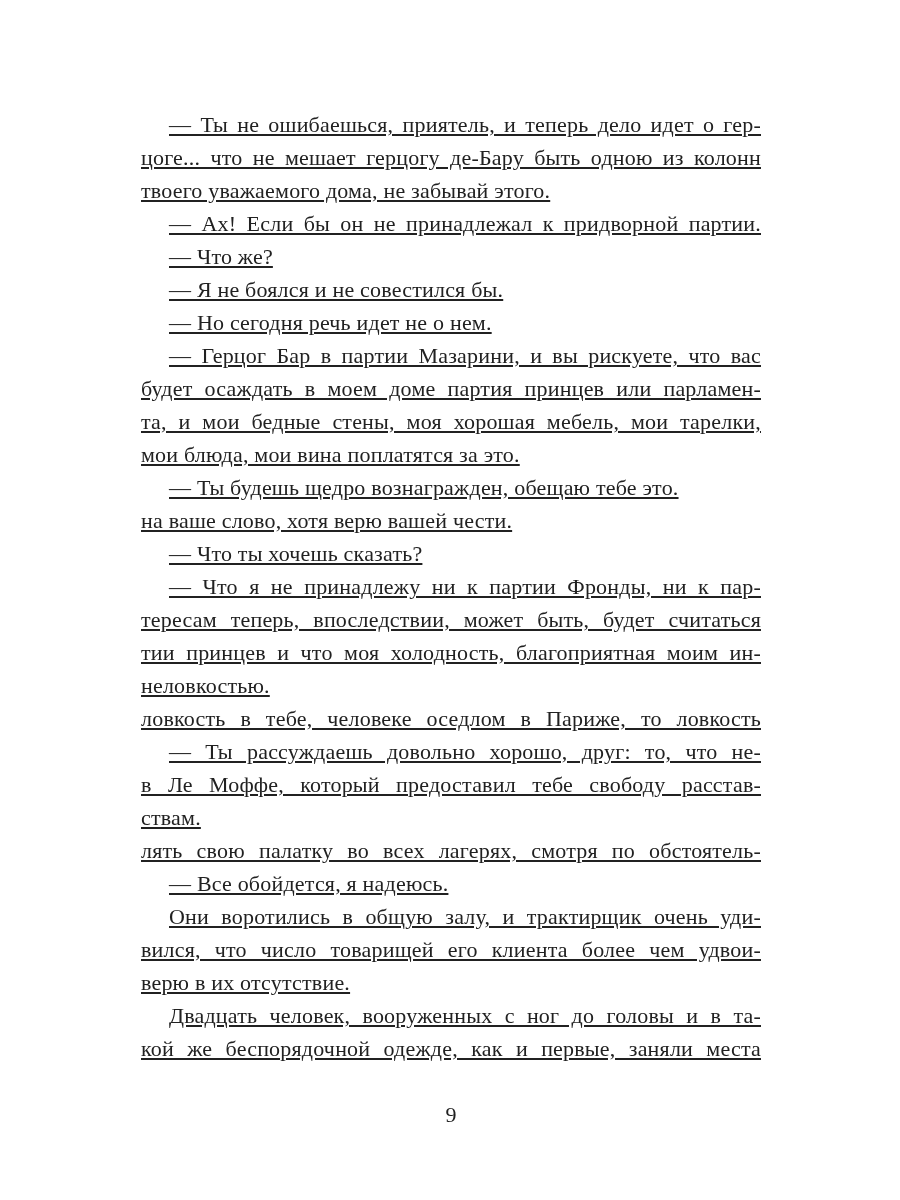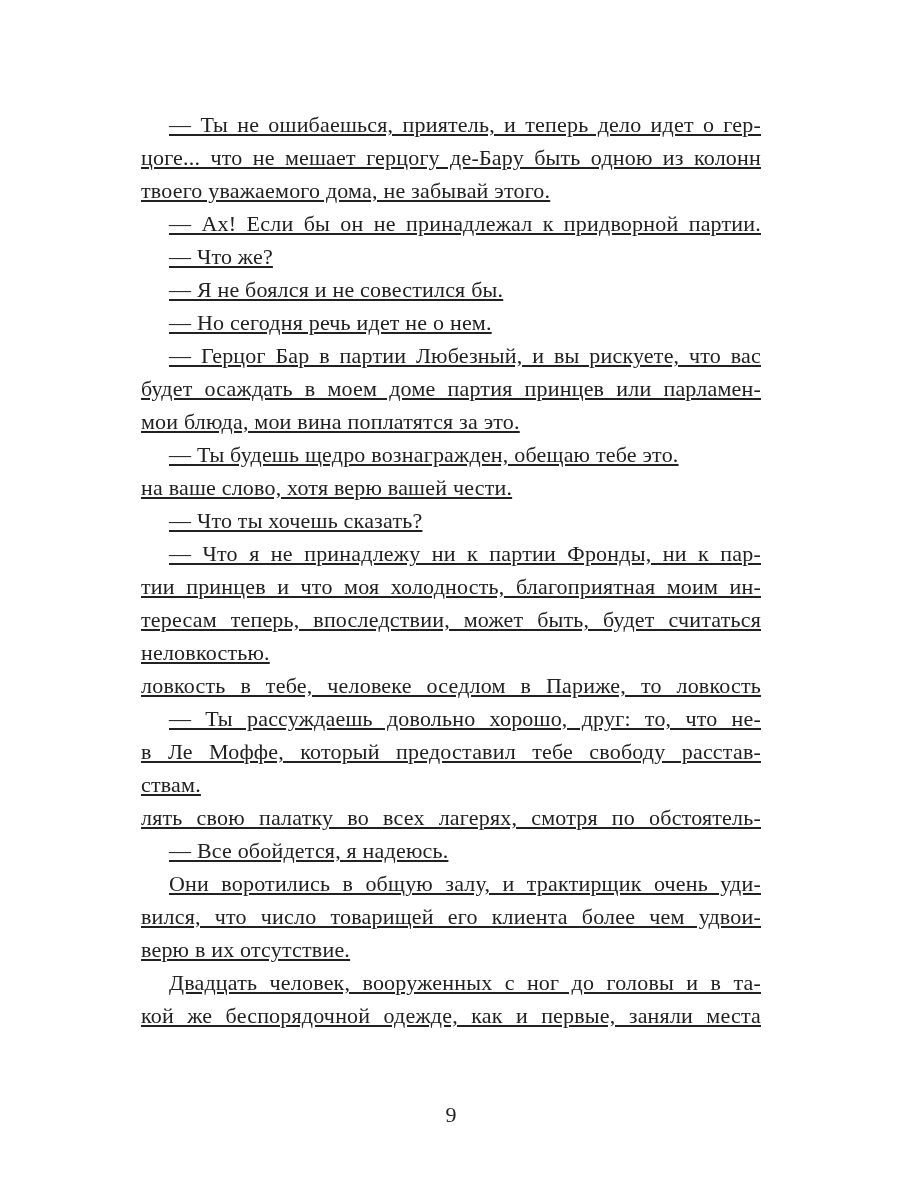--- a/index.html
+++ b/index.html
@@ -55,29 +55,30 @@
 
 <div class="page">
   <div class="text-block">
       <div class="line j first">— Ты не ошибаешься, приятель, и теперь дело идет о гер-</div>
       <div class="line j">цоге... что не мешает герцогу де-Бару быть одною из колонн</div>
       <div class="line">твоего уважаемого дома, не забывай этого.</div>
       <div class="line j first">— Ах! Если бы он не принадлежал к придворной партии.</div>
       <div class="line first">— Что же?</div>
       <div class="line first">— Я не боялся и не совестился бы.</div>
       <div class="line first">— Но сегодня речь идет не о нем.</div>
-      <div class="line j first">— Герцог Бар в партии Любезный, и вы рискуете, что вас</div>
+      <div class="line j first">— Герцог Бар в партии Мазарини, и вы рискуете, что вас</div>
       <div class="line j">будет осаждать в моем доме партия принцев или парламен-</div>
+      <div class="line j">та, и мои бедные стены, моя хорошая мебель, мои тарелки,</div>
       <div class="line">мои блюда, мои вина поплатятся за это.</div>
       <div class="line first">— Ты будешь щедро вознагражден, обещаю тебе это.</div>
       <div class="line">на ваше слово, хотя верю вашей чести.</div>
       <div class="line first">— Что ты хочешь сказать?</div>
       <div class="line j first">— Что я не принадлежу ни к партии Фронды, ни к пар-</div>
+      <div class="line j">тересам теперь, впоследствии, может быть, будет считаться</div>
       <div class="line j">тии принцев и что моя холодность, благоприятная моим ин-</div>
-      <div class="line j">тересам теперь, впоследствии, может быть, будет считаться</div>
       <div class="line">неловкостью.</div>
       <div class="line j">ловкость в тебе, человеке оседлом в Париже, то ловкость</div>
       <div class="line j first">— Ты рассуждаешь довольно хорошо, друг: то, что не-</div>
       <div class="line j">в Ле Моффе, который предоставил тебе свободу расстав-</div>
       <div class="line">ствам.</div>
       <div class="line j">лять свою палатку во всех лагерях, смотря по обстоятель-</div>
       <div class="line first">— Все обойдется, я надеюсь.</div>
       <div class="line j first">Они воротились в общую залу, и трактирщик очень уди-</div>
       <div class="line j">вился, что число товарищей его клиента более чем удвои-</div>
       <div class="line">верю в их отсутствие.</div>

